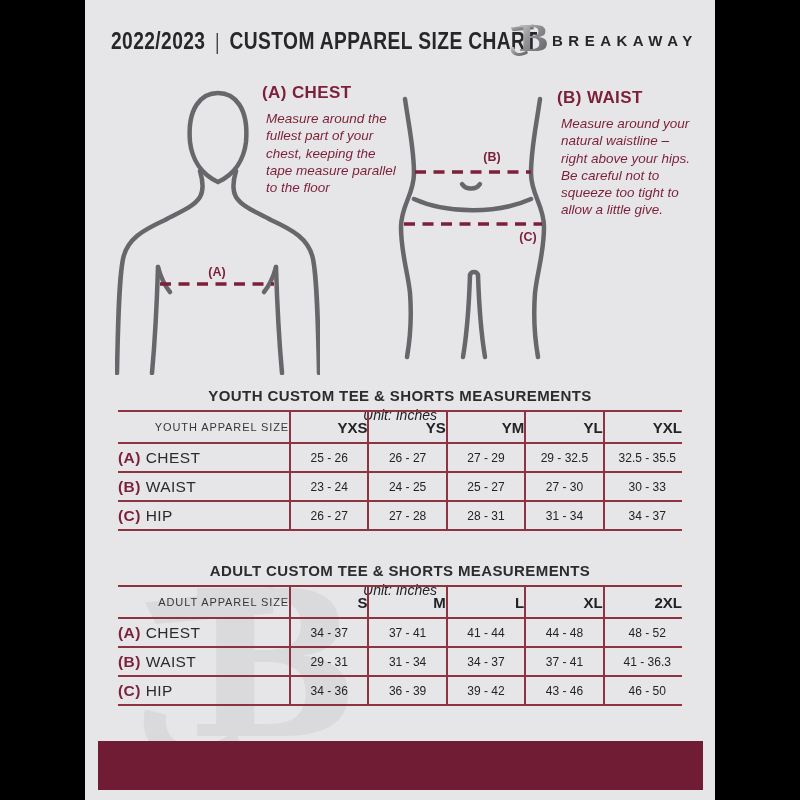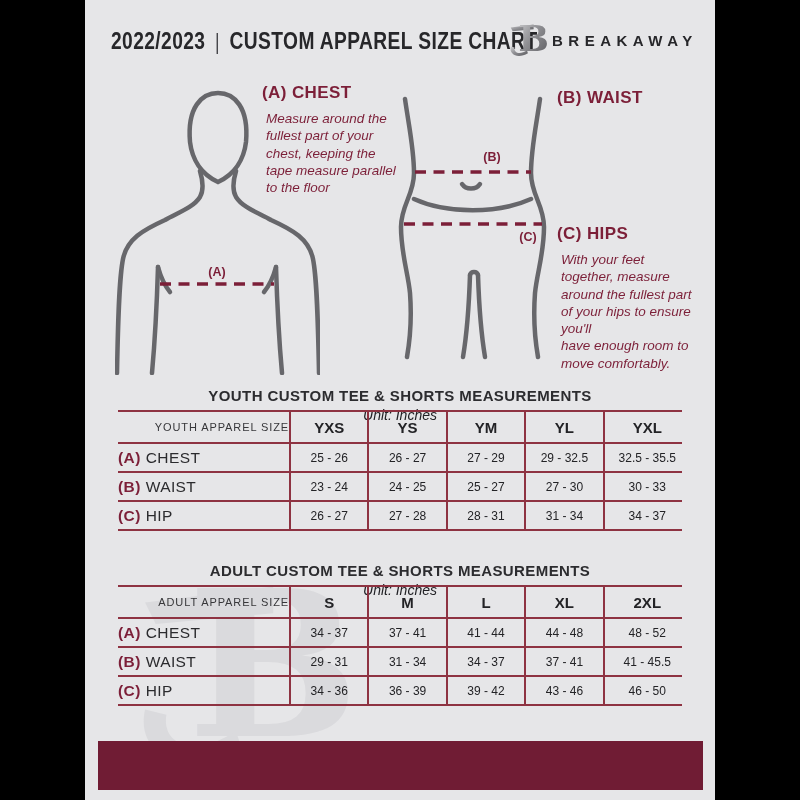--- a/index.html
+++ b/index.html
@@ -52,21 +52,21 @@
   .youth-table{top:410px;} .adult-table{top:585px;}
   table.size td{border:2px solid #8e3342;padding:0;}
   table.size td:first-child{border-left:none;}
   table.size td:last-child{border-right:none;padding-left:8px;}
   table.size .hrow td{height:30px;}
   table.size .drow td{height:27px;}
   td.lbl{
     text-align:right;padding-left:14px;font-size:11px;
     letter-spacing:.9px;color:#37373a;
   }
-  td.size-h{text-align:center;font-weight:bold;font-size:15px;color:#232326;}
+  td.size-h{text-align:right;font-weight:bold;font-size:15px;color:#232326;}
   td.rowlbl{text-align:left;padding-left:14px;font-size:15.5px;color:#2b2b2e;letter-spacing:.4px;}
   td.rowlbl .pfx{font-weight:bold;color:#7c1f38;margin-right:5px;}
   td.val{text-align:center;font-size:12px;color:#232326;}
   
   .footer-bar{
     left:13px;top:741px;width:605px;height:49px;background:#701c34;
   }
   .watermark{left:28px;top:533px;z-index:0;position:absolute;}
 </style>
 </head>
@@ -128,30 +128,26 @@
   <div class="guide-block chest-block">
     <p class="guide-heading">(A) CHEST</p>
     <p class="guide-body">Measure around the
 fullest part of your
 chest, keeping the
 tape measure parallel
 to the floor</p>
   </div>
   <div class="guide-block waist-block">
     <p class="guide-heading">(B) WAIST</p>
-  </div>
-  <div class="guide-block hips-block">
-    <p class="guide-heading">(C) HIPS</p>
-    <p class="guide-body">With your feet
-together, measure
-around the fullest part
-of your hips to ensure
-you'll
-have enough room to
-move comfortably.</p>
+    <p class="guide-body">Measure around your
+natural waistline –
+right above your hips.
+Be careful not to
+squeeze too tight to
+allow a little give.</p>
   </div>
 
   <div class="layer sec-title youth-title">
     <div class="t">YOUTH CUSTOM TEE &amp; SHORTS MEASUREMENTS</div>
     <div class="u">Unit: Inches</div>
   </div>
 
   <table class="size youth-table">
     <colgroup>
         <col style="width:30.5%">
@@ -227,21 +223,21 @@
       <td class="val">41 - 44</td>
       <td class="val">44 - 48</td>
       <td class="val">48 - 52</td>
     </tr>
     <tr class="drow">
       <td class="rowlbl"><span class="pfx">(B)</span><span>WAIST</span></td>
       <td class="val">29 - 31</td>
       <td class="val">31 - 34</td>
       <td class="val">34 - 37</td>
       <td class="val">37 - 41</td>
-      <td class="val">41 - 45.5</td>
+      <td class="val">41 - 36.3</td>
     </tr>
     <tr class="drow">
       <td class="rowlbl"><span class="pfx">(C)</span><span>HIP</span></td>
       <td class="val">34 - 36</td>
       <td class="val">36 - 39</td>
       <td class="val">39 - 42</td>
       <td class="val">43 - 46</td>
       <td class="val">46 - 50</td>
     </tr>
   </tbody>

